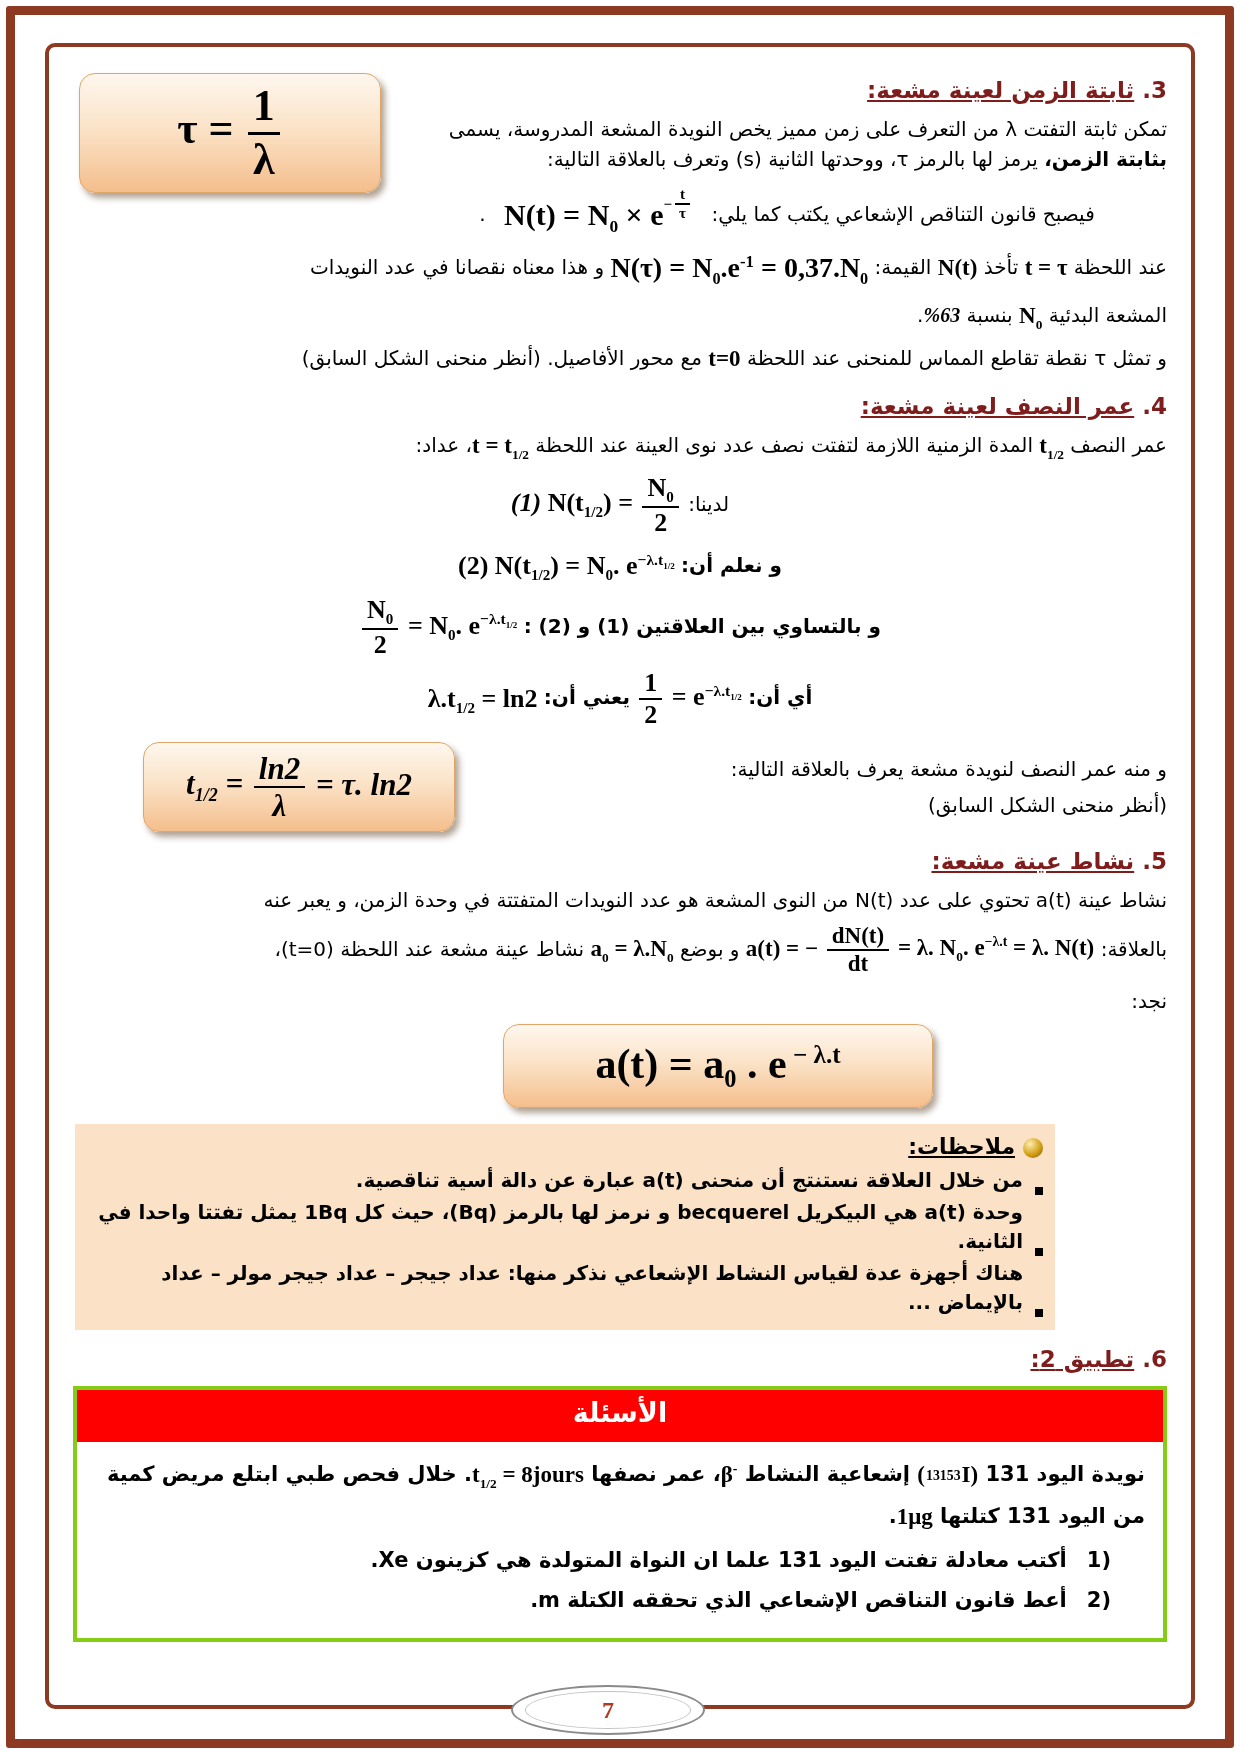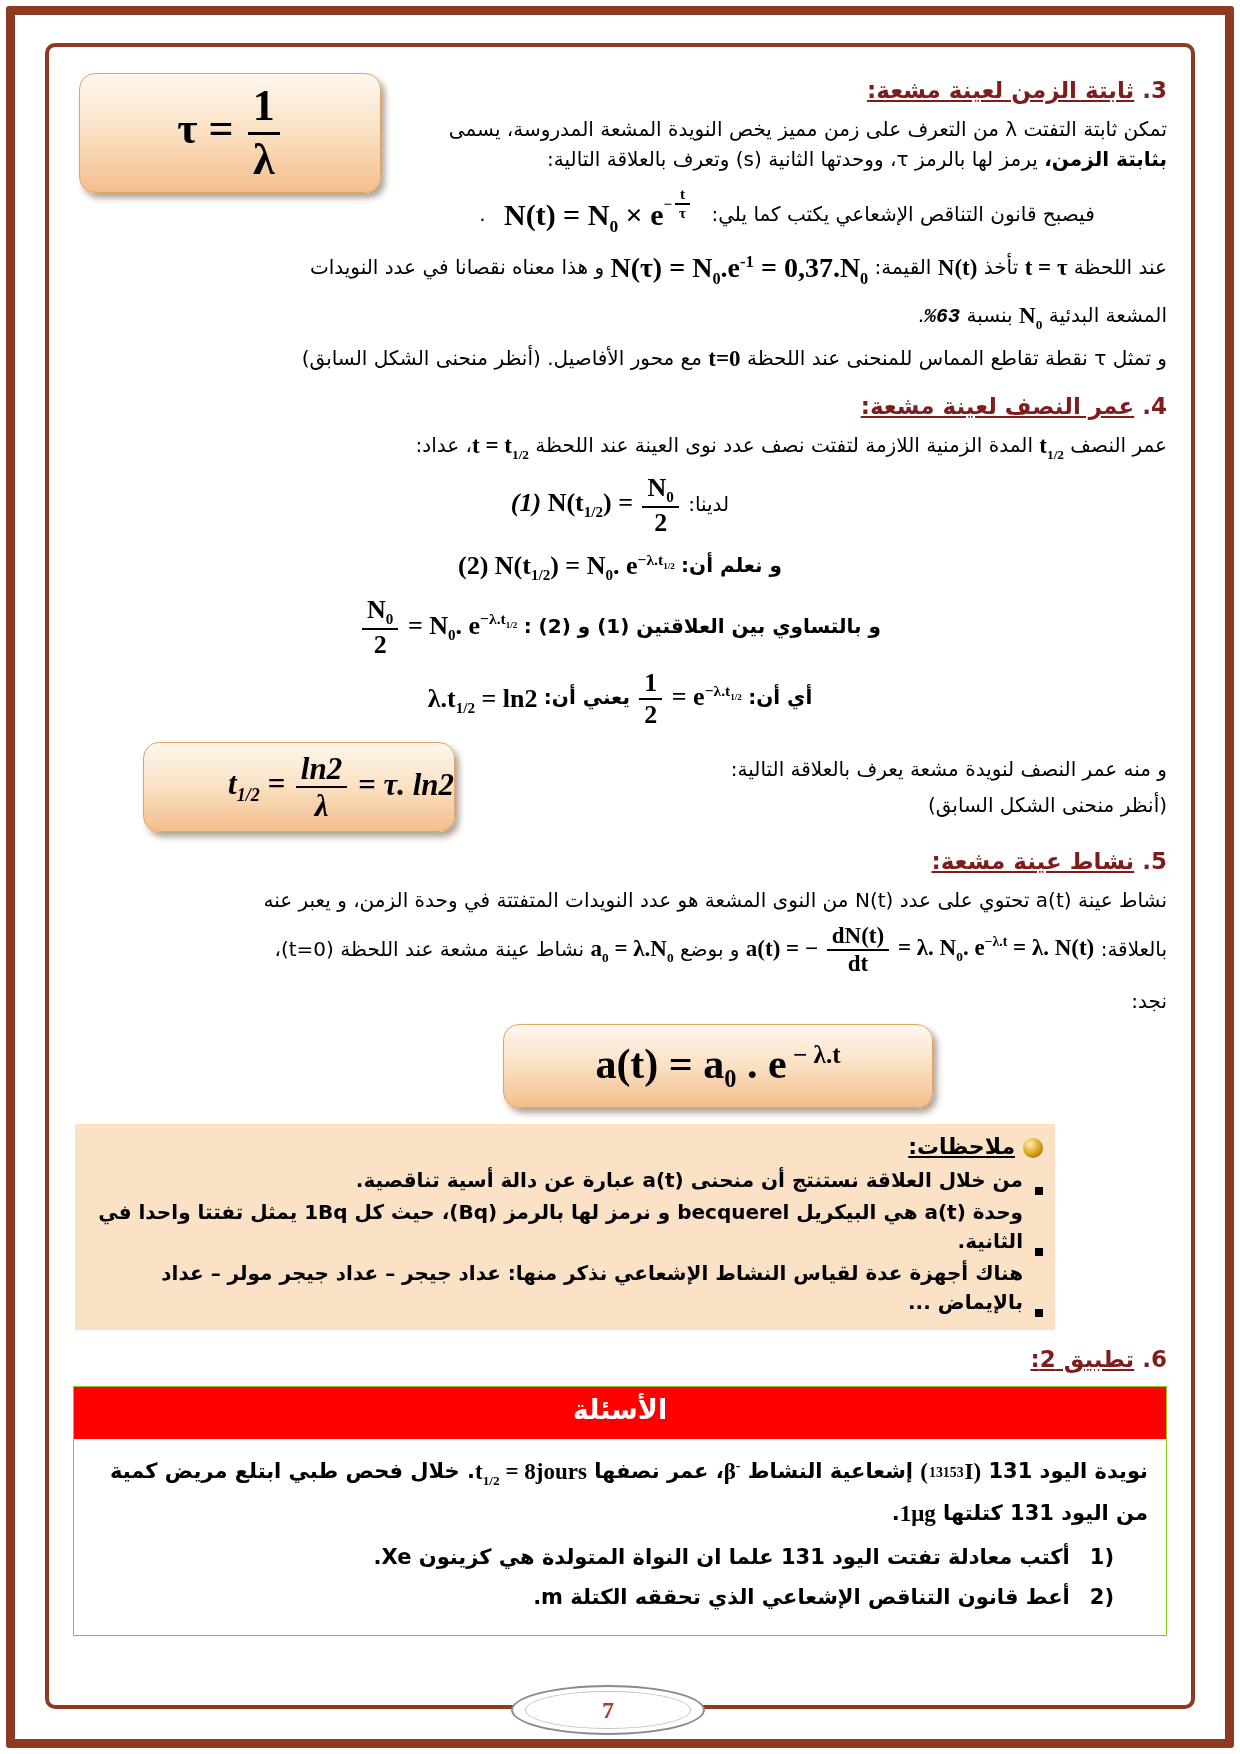--- a/index.html
+++ b/index.html
@@ -42,38 +42,38 @@
   .gbox { background:linear-gradient(to bottom,#fef7ee 0%,#fbe3c8 45%,#f4be8c 100%);
           border:1px solid #e0a669; border-radius:16px;
           box-shadow:4px 5px 6px rgba(80,50,20,.45); }
   .taubox { float:left; width:300px; height:118px; margin:0 26px 6px 6px;
             display:flex; align-items:center; justify-content:center; }
   .taubig { font-size:44px; }
   .taubig .frac .fnum { border-bottom-width:3px; }
   .row4 { display:flex; align-items:center; margin:12px 0 6px; padding-left:70px; }
   .sidetext { flex:1; }
   .sidetext p { margin:6px 0; }
-  .t12box { width:310px; min-height:88px; display:flex; align-items:center; justify-content:flex-start;
+  .t12box { width:310px; min-height:88px; display:flex; align-items:center; justify-content:center;
             font-size:31px; }
   .t12box .math { font-style:italic; }
   .abox { width:400px; min-height:74px; margin:6px auto 10px 430px;
           display:flex; align-items:center; justify-content:center; font-size:42px; padding:4px 14px; }
-  .pct { font-family:Liberation Mono, monospace; font-style:italic; font-weight:bold; }
+  .pct { font-family:Liberation Serif, serif; font-style:italic; font-weight:bold; }
 
   
   .notes { background:#fbe2c6; margin:16px 112px 6px 2px; padding:6px 12px 10px; }
   .ntitle-row { text-align:right; margin-bottom:2px; }
   .goldball { width:20px; height:20px; border-radius:50%; display:inline-block; vertical-align:middle;
               margin-left:8px; background:radial-gradient(circle at 35% 30%, #ffeeb0, #d4a017 55%, #7a5a00); }
   .ntitle { font-weight:bold; font-size:22px; text-decoration:underline; }
   .nitem { display:flex; align-items:flex-end; font-weight:bold; margin:3px 0; line-height:1.45; }
   .nitem .sq { width:8px; height:8px; background:#000; flex:none; margin-top:10px; margin-left:12px; }
 
   
-  .qbox { border:1px solid #84cc16; margin:10px 0 0; }
+  .qbox { border:4px solid #84cc16; margin:10px 0 0; }
   .qtitle { background:#ff0000; color:#fff; font-weight:bold; font-size:27px; text-align:center;
             padding:3px 0 8px; }
   .qbody { padding:10px 18px 16px; font-size:21px; line-height:1.85; }
   .qline { margin:2px 0; font-weight:bold; }
   .qnum { padding-right:34px; }
   .qn { font-weight:bold; margin-left:20px; unicode-bidi:isolate; }
   .nstack { display:inline-flex; flex-direction:row; font-size:0.6em; line-height:1.05;
             text-align:right; vertical-align:middle; margin:0 1px; }
 
   

